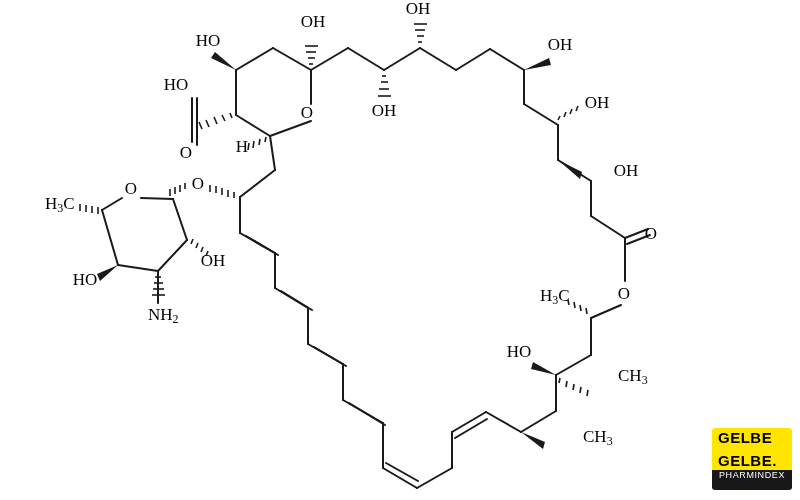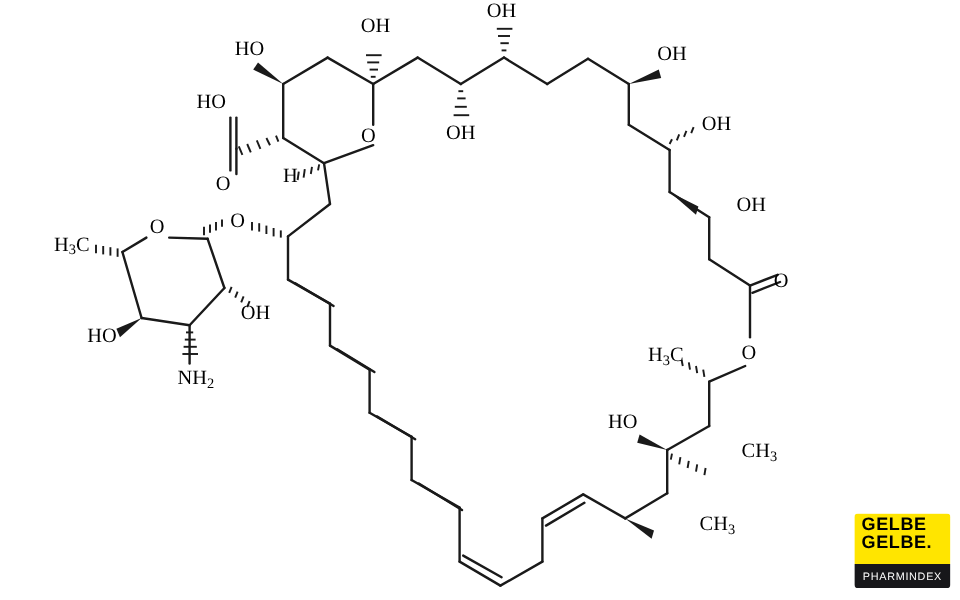--- a/index.html
+++ b/index.html
@@ -18,36 +18,36 @@
     width:80px;height:62px;
     display:flex;flex-direction:column;
     box-sizing:border-box;
     border-radius:3px;
     overflow:hidden;
   }
   #wm-yellow{
     background:#FFE500;
     flex:0 0 42px;
     display:flex;flex-direction:column;
-    justify-content:flex-start;
+    justify-content:space-between;
     padding:2px 0 2px 6px;
     box-sizing:border-box;
   }
   .wm-line{
     font-family:"Liberation Sans", sans-serif;
     font-weight:bold;
     font-size:15px;
     line-height:15px;
     letter-spacing:0.5px;
     color:#000000;
   }
   #wm-black{
     background:#17171A;
     flex:1 1 auto;
-    display:flex;align-items:center;justify-content:center;
+    display:flex;justify-content:center;
   }
   #wm-black span{
     font-family:"Liberation Sans", sans-serif;
     font-size:9px;
     letter-spacing:0.6px;
     color:#ffffff;
   }
 </style>
 </head>
 <body>

